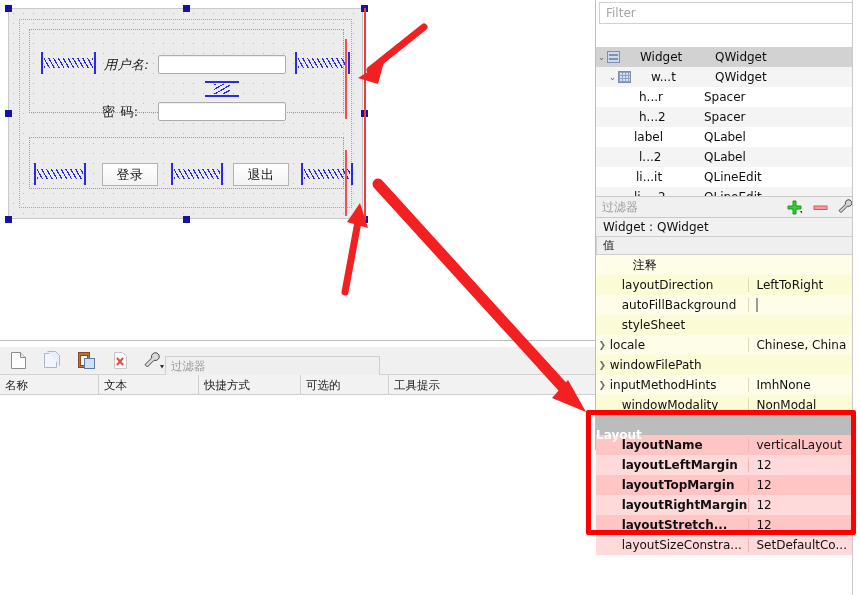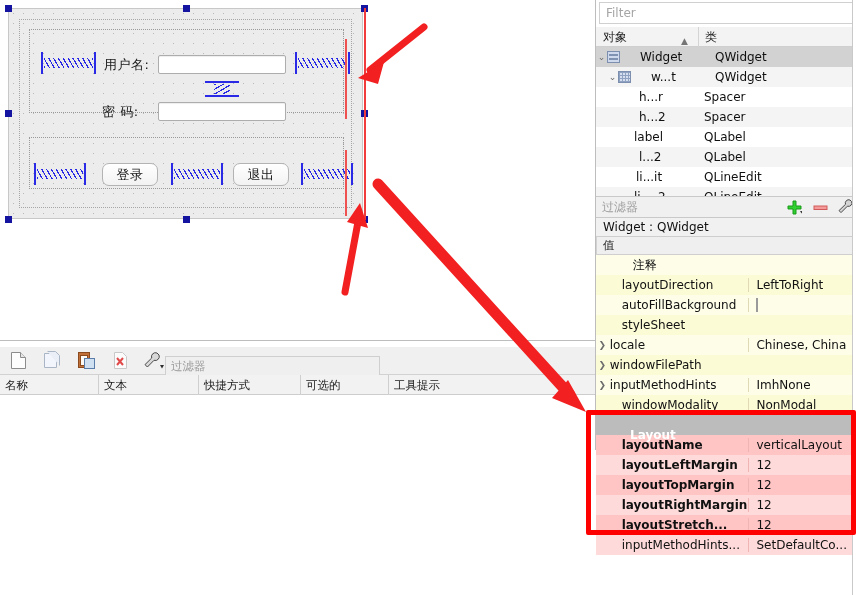--- a/index.html
+++ b/index.html
@@ -44,21 +44,21 @@
     position: absolute;
     background: #ffffff;
     border: 1px solid #adadad;
     border-radius: 2px;
     box-shadow: inset 0 1px 1px rgba(0,0,0,.07);
   }
   .push-button {
     position: absolute;
     background: linear-gradient(#ffffff, #f2f2f2);
     border: 1px solid #b3b3b3;
-    border-radius: 7px;
+    border-radius: 0;
     font-size: 13px;
     color: #151515;
     display: flex; align-items: center; justify-content: center;
     font-family: "DejaVu Sans", "Liberation Sans", sans-serif;
     letter-spacing: .5px;
   }
   
   .spacer-h { position: absolute; height: 22px; }
   .spacer-h .bar { position: absolute; top: 0; width: 2px; height: 22px; background: #2a2ae6; }
   .spacer-h .bar.l { left: 0; } .spacer-h .bar.r { right: 0; }
@@ -184,21 +184,21 @@
     font-size: 12px; color: #111;
     font-family: "DejaVu Sans", "Liberation Sans", sans-serif; }
   .prow .pn { width: 143px; display:flex; align-items:center; overflow:hidden; white-space:nowrap; }
   .prow .pv { width: 115px; padding-left: 7px; border-left:1px solid #e0d9b5; overflow:hidden; white-space:nowrap; }
   .prow .pchev { width: 13px; text-align:center; font-size:9px; color:#6d6d6d; }
   .prow .plab { padding-left: 1px; }
 
   .prow.y      { background: #fbfbd6; }
   .prow.y2     { background: #fdfde8; }
   .prow.group  { background: #bcbcbc; font-weight: bold; color:#ffffff; }
-  .prow.group .pn { padding-left: 34px; width: 143px; border:none;margin-top:20px; }
+  .prow.group .pn { width: 143px; border:none;margin-top:20px; }
   .prow.group .pv { border-left: 1px solid #b0b0b0; }
   .prow.r      { background: #ffc4c4; }
   .prow.r2     { background: #ffdada; }
   .prow.r .pv, .prow.r2 .pv { border-left: 1px solid #efb4b4; }
   .prow.bold .pn { font-weight: bold; }
   .prow .indent { padding-left: 13px; }
 
   .checkbox-sm { width: 13px; height: 13px; background:#fff; border:1px solid #9a9a9a; border-radius:2px; }
 
   
@@ -224,21 +224,21 @@
       <div class="layout-box" id="outer-layout"></div>
       <div class="layout-box" id="grid-layout"></div>
       <div class="layout-box" id="btn-layout"></div>
 
       <div class="spacer-h" style="left:32px; top:43px; width:55px;">
         <div class="bar l"></div>
         <div class="spring"></div>
         <div class="bar r"></div>
       </div>
 
-      <div class="form-label" style="left:95px; top:47px;">用户名:</div>
+      <div class="form-label" style="left:95px; top:47px;font-style:italic;">用户名:</div>
       <div class="line-edit" style="left:149px; top:46px; width:128px; height:19px;"></div>
 
       <div class="spacer-h" style="left:286px; top:43px; width:55px;">
         <div class="bar l"></div>
         <div class="spring"></div>
         <div class="bar r"></div>
       </div>
 
       <div class="spacer-v" style="left:196px; top:72px; height:16px;">
         <div class="bar t"></div>
@@ -328,27 +328,20 @@
     </div>
 
     <div id="ae-body"></div>
 
   </div>
 
   <div id="right-pane">
 
     <div id="obj-filter">Filter</div>
 
-    <div id="obj-header">
-      <div class="oc c1">
-        <span>对象</span>
-        <span class="sortarrow">▲</span>
-      </div>
-      <div class="oc c2">类</div>
-    </div>
 
     <div id="obj-tree">
       <div class="obj-row sel">
         <span class="chev">⌄</span>
         <span class="name">
           <span class="ic-widget"></span>
           <span>Widget</span>
         </span>
         <span class="cls">QWidget</span>
       </div>
@@ -525,21 +518,21 @@
             <span class="plab indent">layoutStretch...</span>
           </span>
         <span class="pv">12</span>
       </div>
 
 
 
       <div class="prow r2">
         <span class="pchev"></span>
         <span class="pn">
-            <span class="plab indent">inputMethodHints...</span>
+            <span class="plab indent">layoutSizeConstra...</span>
           </span>
         <span class="pv">SetDefaultCo...</span>
       </div>
     </div>
   </div>
 
   <div id="right-sliver"></div>
 
   <svg id="annotations">
 

